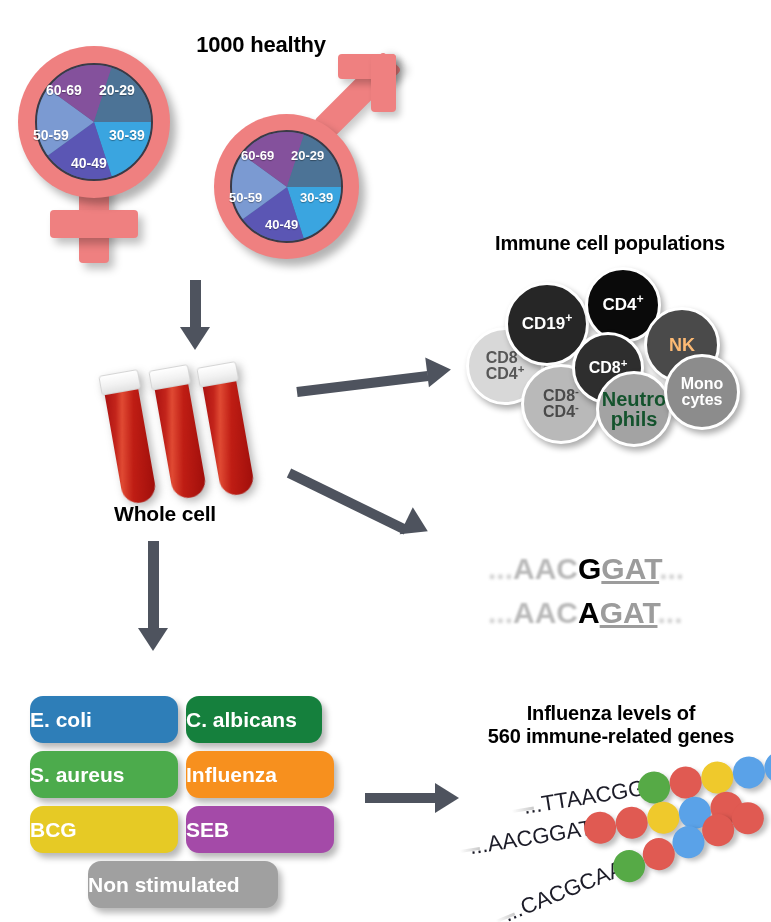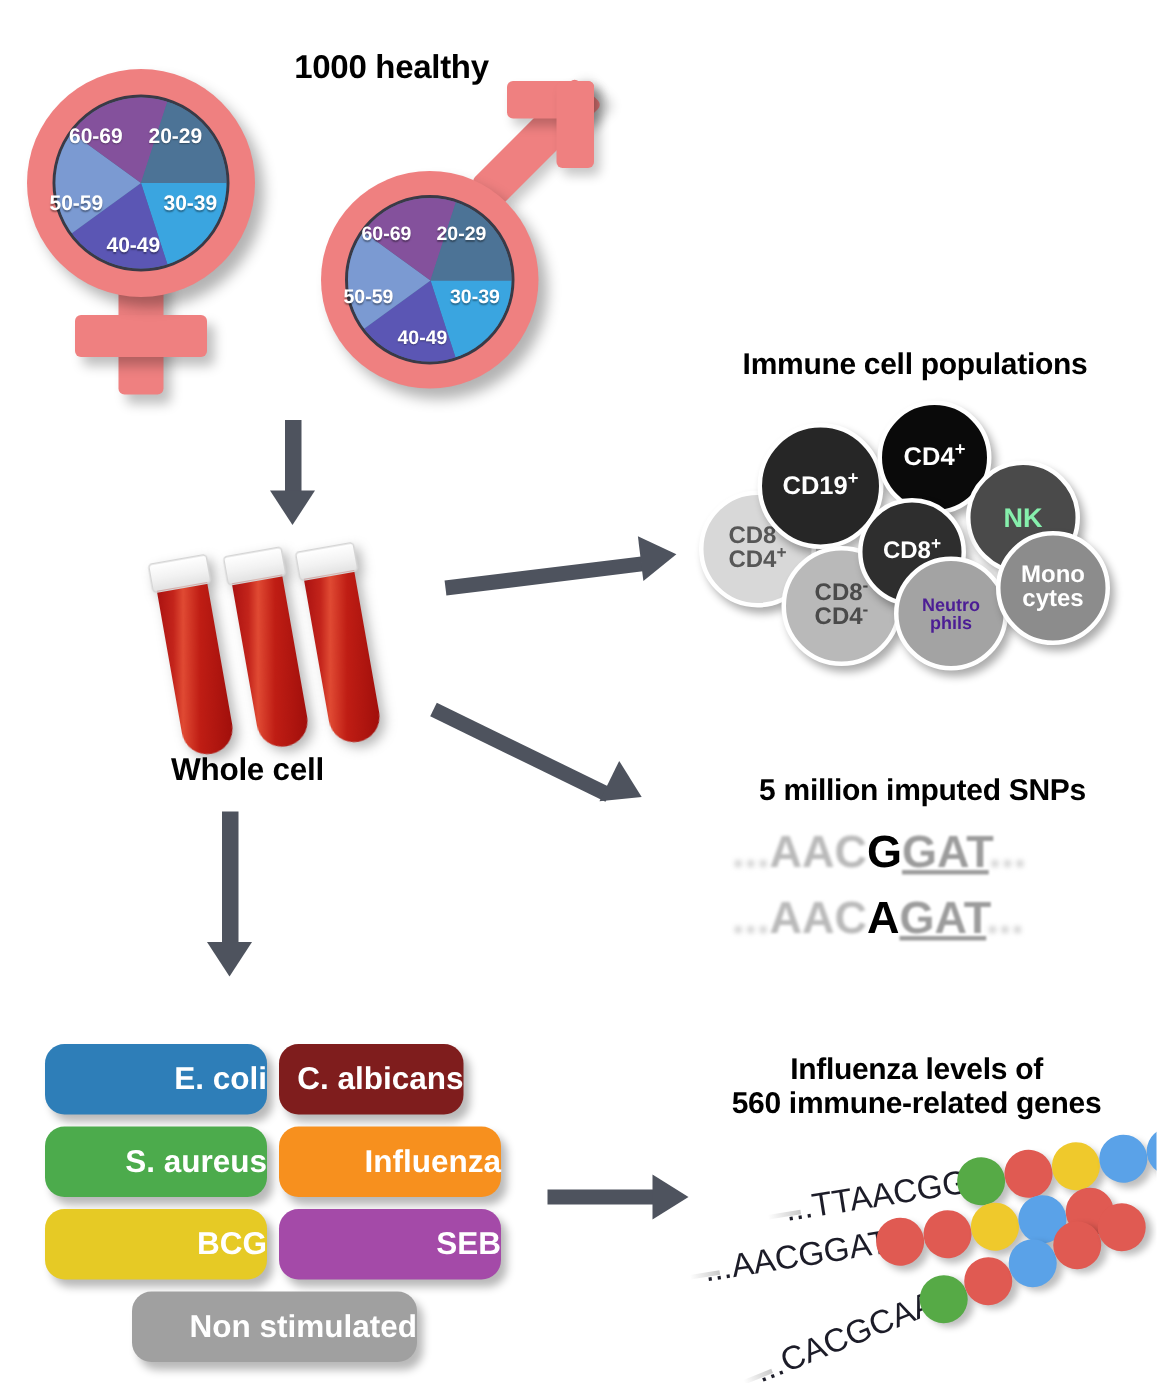--- a/index.html
+++ b/index.html
@@ -48,21 +48,21 @@
   
   .snp-line{position:absolute;white-space:nowrap;font-weight:bold;
             font-family:"Liberation Sans","DejaVu Sans",sans-serif;}
   .snp-dim{color:#b9b9b9;filter:blur(1.15px);}
   .snp-mid{color:#9c9c9c;filter:blur(0.55px);text-decoration:underline;}
   .snp-hi{color:#000000;}
   .snp-fade{color:#cfcfcf;filter:blur(1.6px);}
 
   
   .pill{position:absolute;border-radius:13px;display:flex;align-items:center;
-        justify-content:flex-end;color:#fff;font-weight:bold;
+        justify-content:flex-start;color:#fff;font-weight:bold;
         box-shadow:4px 5px 6px rgba(0,0,0,.28);}
 
   
   .strand{position:absolute;transform-origin:0 50%;}
   .strand-txt{position:absolute;white-space:nowrap;color:#1c1c28;
               font-family:"Liberation Sans","DejaVu Sans",sans-serif;}
   .bead{position:absolute;border-radius:50%;
         box-shadow:3px 4px 5px rgba(0,0,0,.26);}
   .lead{position:absolute;height:3px;background:linear-gradient(90deg,rgba(200,200,200,0) 0%,#c9c9c9 100%);}
 </style>
@@ -193,61 +193,60 @@
         <span>CD4</span><sup>-</sup>
       </span>
     </div>
 
     <div class="cell" style="left:585px;top:243px;width:76px;height:76px;background:#0a0a0a;color:#ffffff;font-size:17px;">
       <span>
         <span>CD4</span><sup>+</sup>
       </span>
     </div>
 
-    <div class="cell" style="left:644px;top:283px;width:76px;height:76px;background:#4a4a4a;color:#86efac;font-size:18px;">
+    <div class="cell" style="left:644px;top:283px;width:76px;height:76px;background:#4a4a4a;color:#fdba74;font-size:18px;">
       <span>NK</span>
     </div>
 
     <div class="cell" style="left:572px;top:308px;width:72px;height:72px;background:#2e2e2e;color:#ffffff;font-size:16px;">
       <span>
         <span>CD8</span><sup>+</sup>
       </span>
     </div>
 
-    <div class="cell" style="left:596px;top:347px;width:76px;height:76px;background:#a3a3a3;color:#4c1d95;font-size:12px;">
+    <div class="cell" style="left:596px;top:347px;width:76px;height:76px;background:#a3a3a3;color:#14532d;font-size:20px;">
       <span>
         <span>Neutro</span><br>
         <span>phils</span>
       </span>
     </div>
 
     <div class="cell" style="left:664px;top:330px;width:76px;height:76px;background:#8c8c8c;color:#ffffff;font-size:16px;">
       <span>
         <span>Mono</span><br>
         <span>cytes</span>
       </span>
     </div>
   </div>
 
-  <div class="abs heading" style="left:470px;top:492px;width:290px;font-size:20px;">5 million imputed SNPs</div>
 
   <div class="abs" style="left:470px;top:528px;width:290px;height:90px;">
     <div class="snp-line" style="left:18px;top:0px;font-size:30px;">
       <span class="snp-fade">...</span><span class="snp-dim">AAC</span><span class="snp-hi">G</span><span class="snp-mid">GAT</span><span class="snp-fade">...</span>
     </div>
     <div class="snp-line" style="left:18px;top:44px;font-size:30px;">
       <span class="snp-fade">...</span><span class="snp-dim">AAC</span><span class="snp-hi">A</span><span class="snp-mid">GAT</span><span class="snp-fade">...</span>
     </div>
   </div>
 
   <div class="abs" style="left:30px;top:672px;width:320px;height:230px;">
     <div class="pill" style="left:0px;top:0px;width:148px;height:47px;background:#2e7eb8;font-size:21px;">
       <span>E. coli</span>
     </div>
-    <div class="pill" style="left:156px;top:0px;width:123px;height:47px;background:#7f1d1d;font-size:21px;">
+    <div class="pill" style="left:156px;top:0px;width:136px;height:47px;background:#15803d;font-size:21px;">
       <span>C. albicans</span>
     </div>
     <div class="pill" style="left:0px;top:55px;width:148px;height:47px;background:#4cab4c;font-size:21px;">
       <span>S. aureus</span>
     </div>
     <div class="pill" style="left:156px;top:55px;width:148px;height:47px;background:#f7901e;font-size:21px;">
       <span>Influenza</span>
     </div>
     <div class="pill" style="left:0px;top:110px;width:148px;height:47px;background:#e6ca25;font-size:21px;">
       <span>BCG</span>

